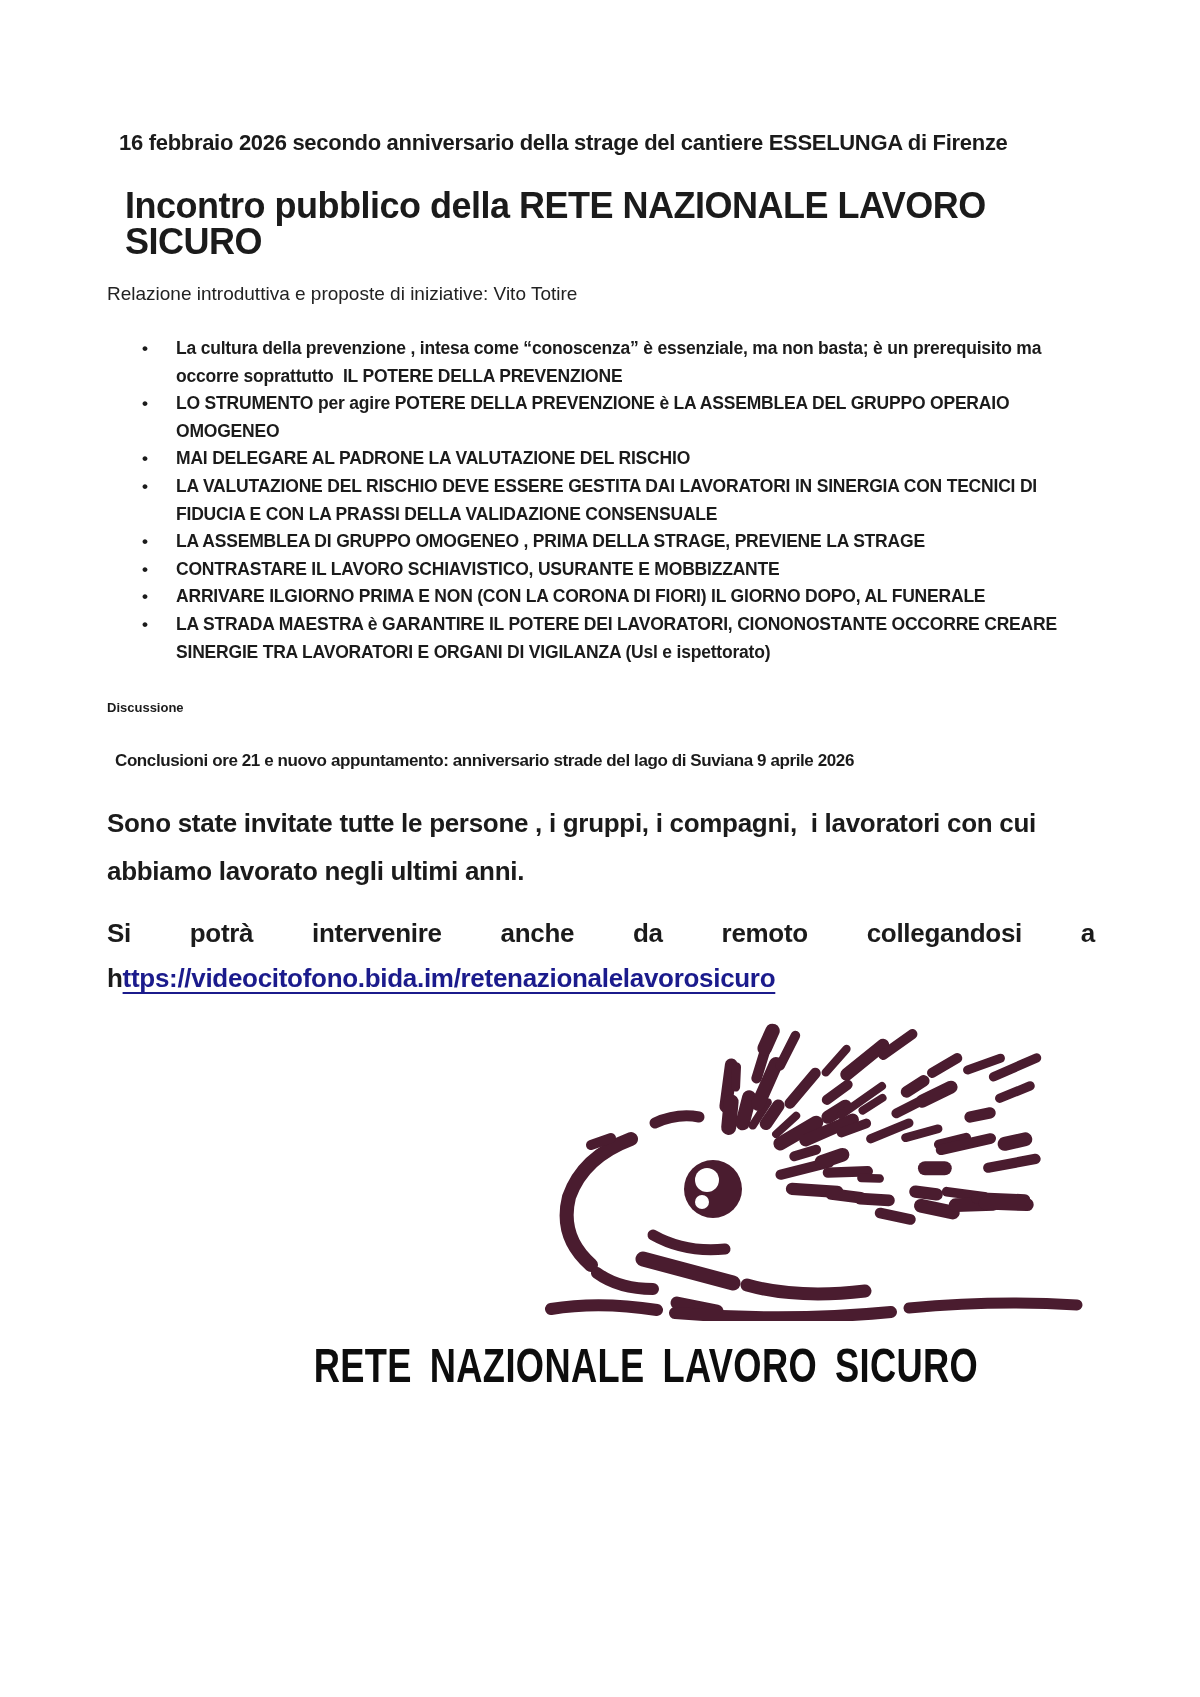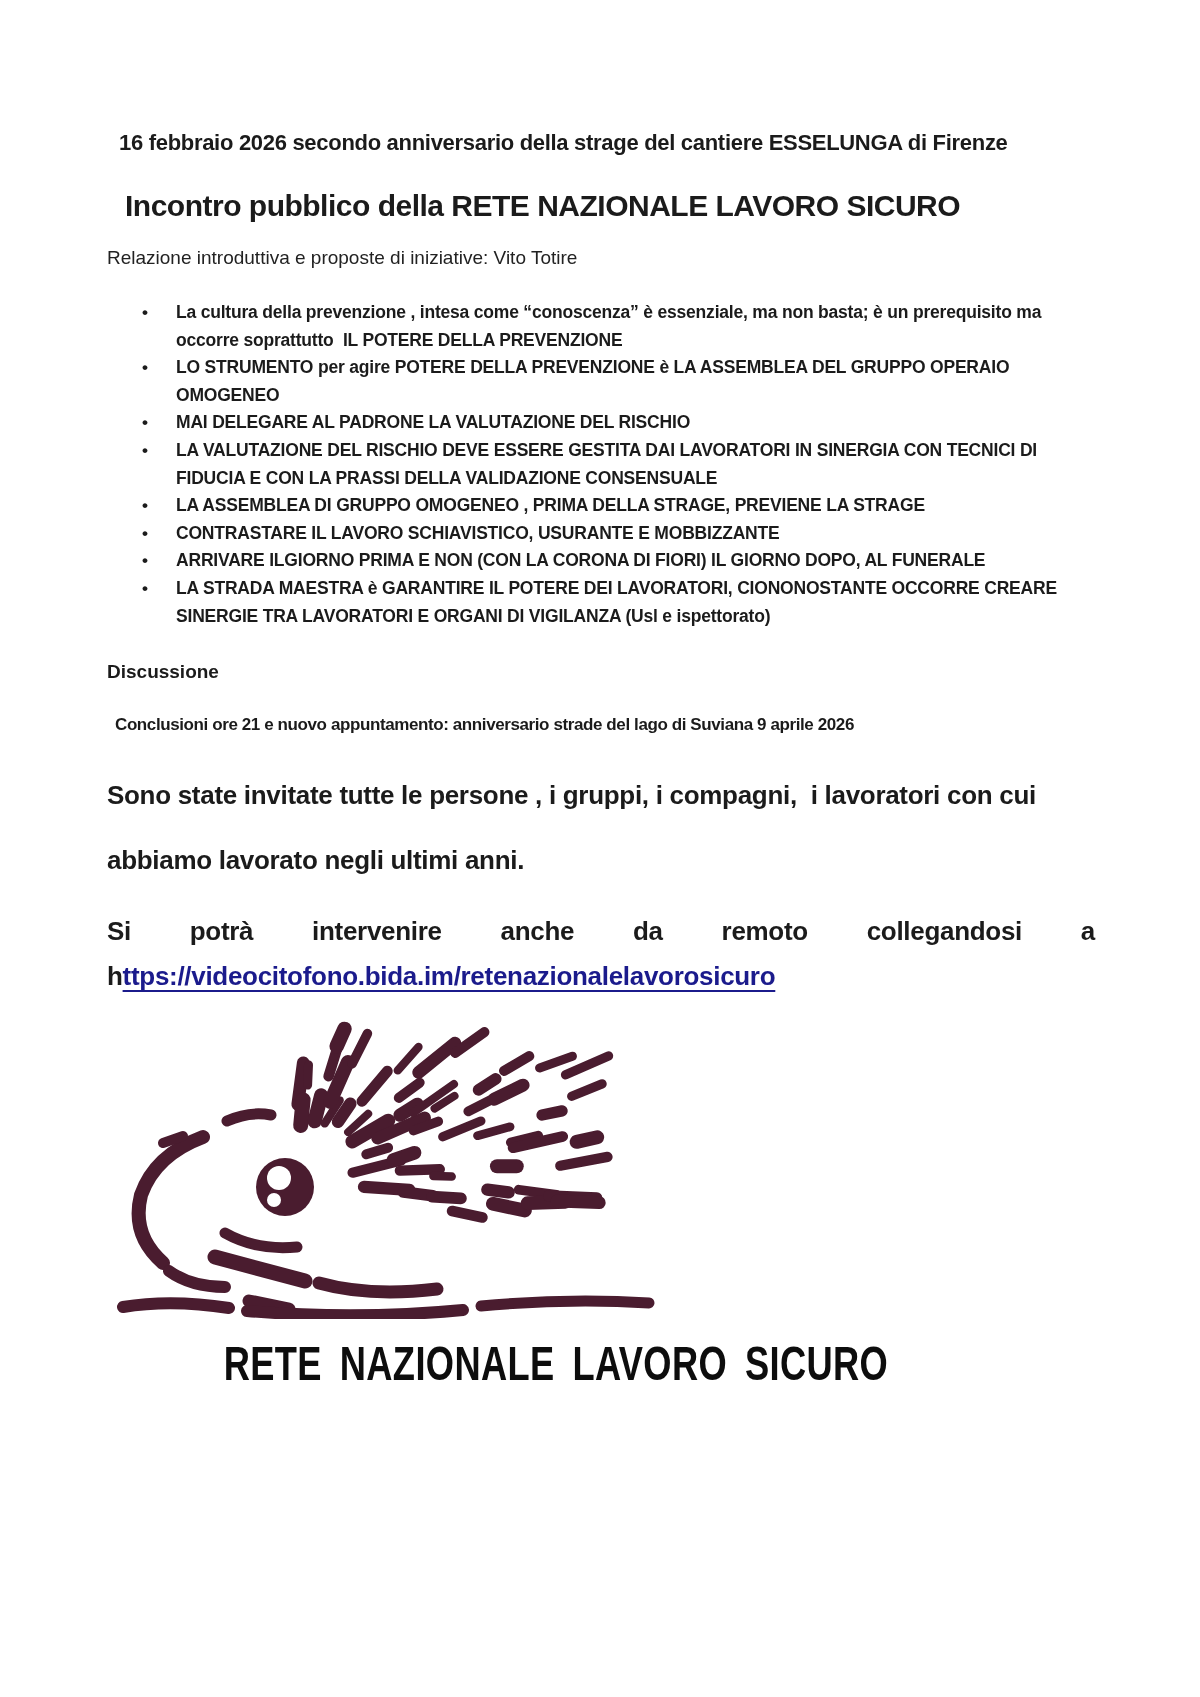--- a/index.html
+++ b/index.html
@@ -12,21 +12,21 @@
   .page{padding:0 105px 0 107px;}
   .h-anniv{
     font-size:22px;font-weight:bold;letter-spacing:-0.3px;
     margin:130px 0 0 12px;line-height:26px;
   }
   .p-strapline{
     font-size:21px;font-weight:400;line-height:38px;letter-spacing:-0.2px;
     text-align:justify;margin:24px 0 0 0;color:#222;
   }
   .h-title{
-    font-size:30px;font-weight:bold;letter-spacing:-0.5px;
+    font-size:36px;font-weight:bold;letter-spacing:-0.5px;
     margin:32px 0 0 18px;line-height:36px;
   }
   .h-venue{
     font-size:30px;font-weight:bold;letter-spacing:-0.5px;
     margin:30px 0 0 0;line-height:47px;white-space:pre-wrap;
   }
   .h-venue .venue-time{font-size:25px;letter-spacing:-0.3px;white-space:pre-wrap;}
   .p-relazione{
     font-size:19px;font-weight:400;margin:22px 0 4px 0;line-height:24px;color:#222;
   }
@@ -34,40 +34,40 @@
     list-style:none;margin:29px 0 0 33px;padding:0;max-width:922px;
   }
   ul.agenda li{
     position:relative;padding-left:36px;
     font-size:17.5px;font-weight:bold;line-height:27.6px;letter-spacing:-0.2px;
     white-space:pre-wrap;
   }
   ul.agenda li::before{
     content:"\2022";position:absolute;left:2px;top:0;font-weight:bold;font-size:17px;
   }
-  .p-discussione{font-size:19px;font-weight:bold;margin:29px 0 0 0;line-height:26px;}
+  .p-discussione{font-size:13px;font-weight:bold;margin:29px 0 0 0;line-height:26px;}
   .p-conclusioni{font-size:17px;font-weight:bold;letter-spacing:-0.4px;margin:26px 0 0 8px;line-height:28px;}
   .p-invite{
     font-size:26px;font-weight:bold;letter-spacing:-0.3px;
-    margin:24px 0 16px 0;line-height:65px;white-space:pre-wrap;
+    margin:24px 0 16px 0;line-height:48px;white-space:pre-wrap;
   }
   .p-remote{
     font-size:26px;font-weight:bold;letter-spacing:-0.3px;
     margin:8px 0 0 0;line-height:45px;text-align:justify;
   }
   .p-remote a{
     text-decoration:none;white-space:nowrap;color:inherit;
   }
   .p-remote .link-rest{
     color:var(--link,#1b1b8c);
     text-decoration:underline;
     text-decoration-thickness:2px;
     text-underline-offset:5px;
   }
-  .logo-wrap{margin-top:20px;text-align:left;}
+  .logo-wrap{margin-top:20px;text-align:right;}
   .logo-wrap svg{color:var(--maroon,#4a1c2f);display:inline-block;}
   .logo-caption{
     display:inline-block;margin-top:12px;
     font-size:49px;font-weight:bold;color:#0d0d0d;
     transform:scaleX(0.74);transform-origin:50% 50%;
     word-spacing:10px;letter-spacing:0.5px;white-space:nowrap;
   }
 </style>
 </head>
 <body>

